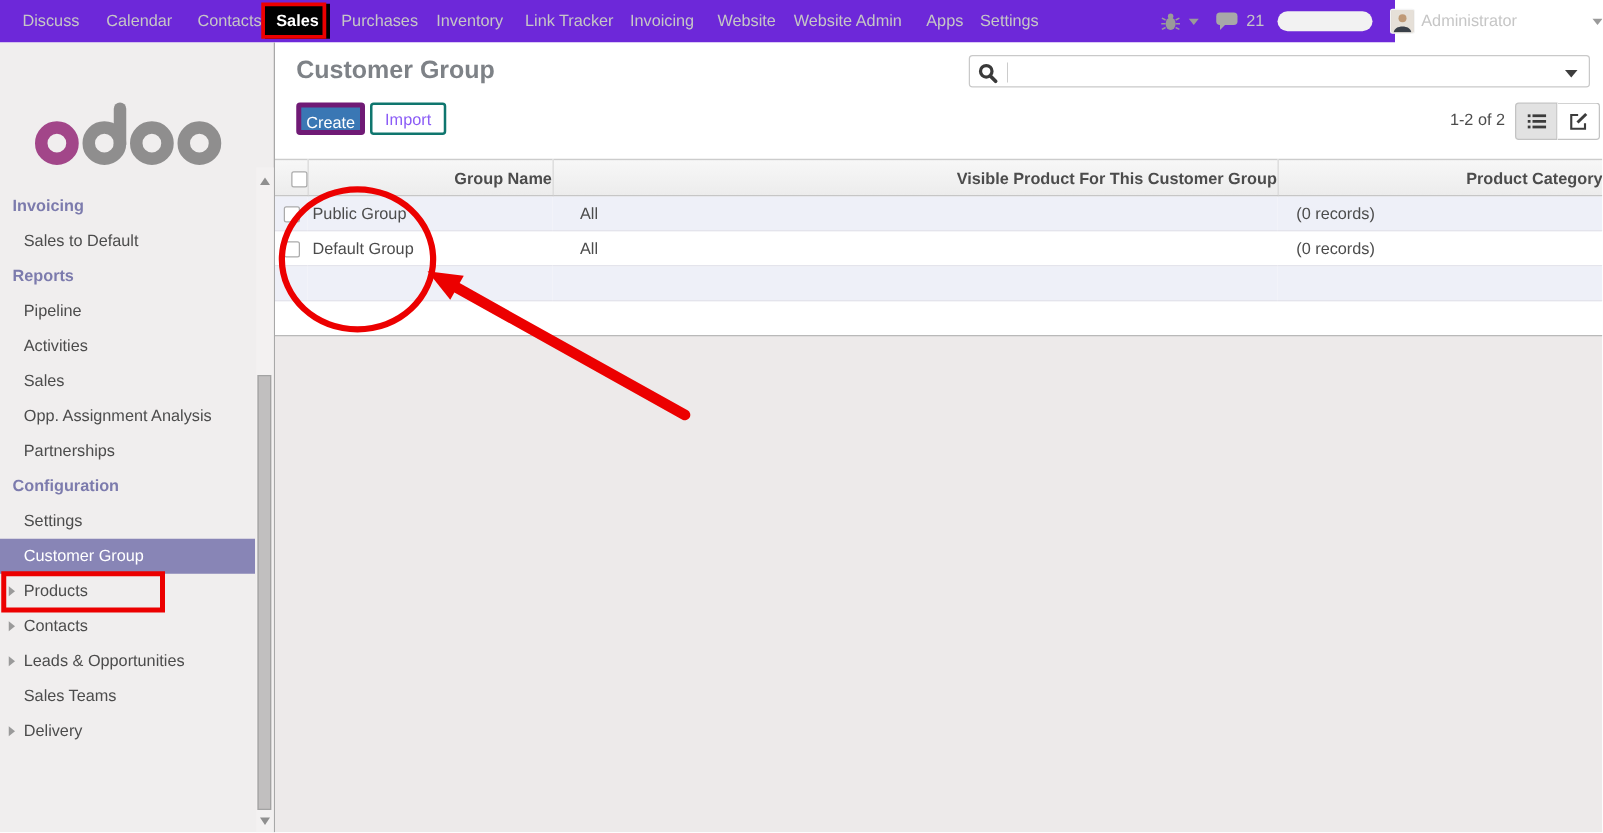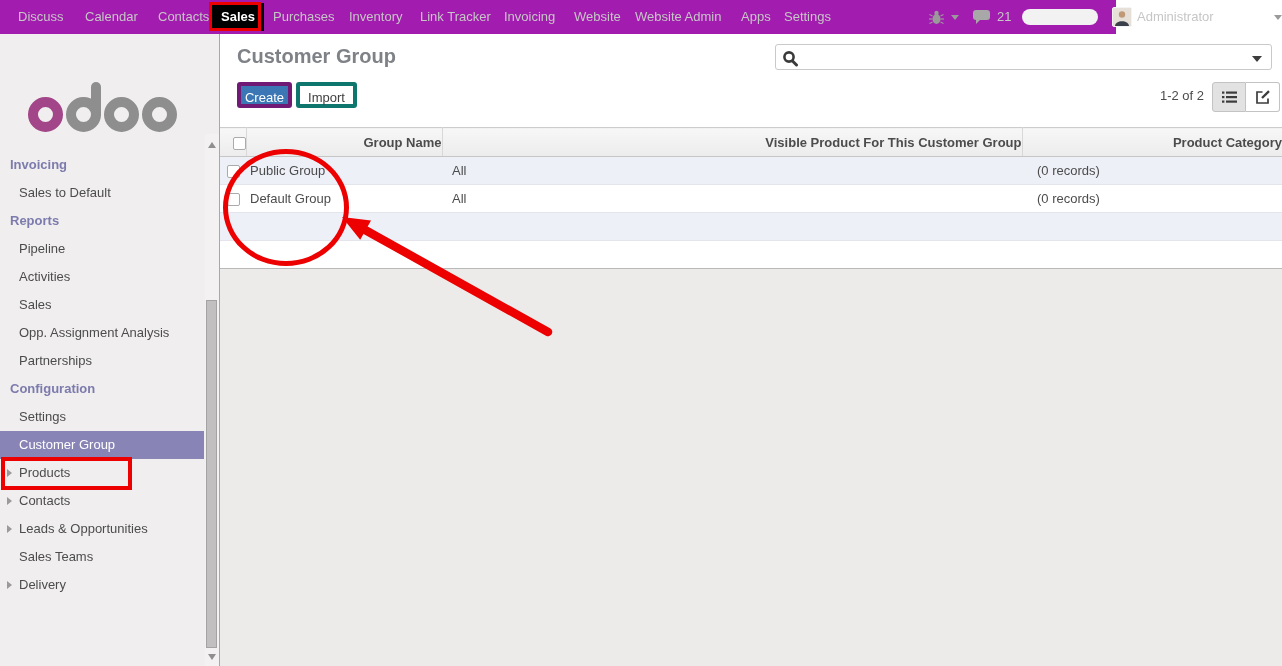--- a/index.html
+++ b/index.html
@@ -1,20 +1,20 @@
 <!DOCTYPE html>
 <html><head>
 <meta charset="utf-8">
 <style>
   * { margin:0; padding:0; box-sizing:border-box; }
   html,body { width:1282px; height:666px; background:#fff; font-family:"Liberation Sans", sans-serif; }
   .screen { position:relative; width:1282px; height:666px; overflow:hidden; background:#fff; }
 
   
-  .topbar { position:absolute; left:0; top:0; width:1116px; height:34px; background:#a21caf;text-align:right; }
+  .topbar { position:absolute; left:0; top:0; width:1116px; height:34px; background:#6d28d9;text-align:right; }
   .topbar .nav-item { position:absolute; top:0; height:34px; line-height:34px; font-size:13px; color:#c6c6c6; cursor:pointer; white-space:nowrap; }
   .topbar .nav-item.active { top:3px; height:28px; line-height:28px; background:#000; color:#fff; font-weight:bold; padding:0 9px; }
   .tb-icon { position:absolute; top:9px; }
   .tb-caret { position:absolute; width:0; height:0; border-left:4px solid transparent; border-right:4px solid transparent; border-top:5px solid #9a9a9a; }
   .msg-count { position:absolute; top:0; height:34px; line-height:34px; font-size:13px; color:#c6c6c6; }
   .progress-pill { position:absolute; left:1022px; top:9px; width:76px; height:16px; background:#f2f2f2; border-radius:8px; overflow:hidden; }
   .progress-fill { width:15px; height:16px; background:#28b79c; border-radius:8px 0 0 8px; }
   .avatar { position:absolute; left:1112px; top:7px; width:20px; height:20px; background:#ddd6ce; border:1px solid #f4f4f4; border-radius:2px; overflow:hidden; }
   .user-label { position:absolute; left:1137px; top:0; height:34px; line-height:34px; font-size:13px; color:#c6c6c6; cursor:pointer; }
 
@@ -34,42 +34,42 @@
   .side-scroll { position:absolute; left:205px; top:100px; width:14px; height:532px; background:#f3f1f1; }
   .scroll-up { position:absolute; left:3px; top:8px; width:0; height:0; border-left:4px solid transparent; border-right:4px solid transparent; border-bottom:6px solid #8f8f8f; }
   .scroll-down { position:absolute; left:3px; bottom:6px; width:0; height:0; border-left:4px solid transparent; border-right:4px solid transparent; border-top:6px solid #8f8f8f; }
   .scroll-thumb { position:absolute; left:1px; top:166px; width:11px; height:348px; background:#c1bfbf; border:1px solid #a3a3a3; }
 
   
   .main { position:absolute; left:220px; top:34px; width:1062px; height:632px; background:#fff; }
   .page-title { position:absolute; left:17px; top:11px; font-size:20px; color:#7e8287; }
   .btn { position:absolute; top:48px; height:26px; font-size:13px; border-radius:3px; cursor:pointer; line-height:24px; text-align:center; }
   .btn-create { left:17px; width:55px; background:#3a77b4; border:4px solid #701a75; color:#fff; }
-  .btn-import { left:76px; width:61px; background:#fff; border:4px solid #0f766e; color:#404040; }
+  .btn-import { left:76px; width:61px; background:#fff; border:2px solid #0f766e; color:#8b5cf6; }
   .searchbox { position:absolute; left:555px; top:10px; width:497px; height:26px; background:#fff; border:1px solid #c9c9c9; border-radius:3px; }
   .searchbox input { position:absolute; left:30px; top:2px; width:420px; height:20px; border:none; outline:none; font-size:13px; font-family:"Liberation Sans", sans-serif; }
   .search-icon { position:absolute; left:6px; top:5px; }
   .search-cursor { position:absolute; left:30px; top:5px; width:1px; height:16px; background:#333; }
   .search-caret { position:absolute; right:9px; top:11px; width:0; height:0; border-left:5px solid transparent; border-right:5px solid transparent; border-top:6px solid #3d3d3d; cursor:pointer; }
   .pager { position:absolute; right:78px; top:54px; font-size:13px; color:#4c4c4c; }
   .switcher { position:absolute; right:2px; top:48px; height:30px; display:flex; }
   .sw-btn { width:34px; height:30px; border:1px solid #c3c3c3; background:#fff; display:flex; align-items:center; justify-content:center; cursor:pointer; }
   .sw-btn.first { border-radius:3px 0 0 3px; }
   .sw-btn.last { border-radius:0 3px 3px 0; border-left:none; }
   .sw-btn.active { background:#e2e2e2; }
 
   
   .listview { position:absolute; left:0; top:93px; width:1062px; border-collapse:collapse; table-layout:fixed; border-top:1px solid #ccc; }
   .listview th { height:29px; background:linear-gradient(#f7f7f7,#ececec); border-bottom:1px solid #c6c6c6; border-right:1px solid #d8d8d8; font-size:13px; font-weight:bold; color:#4c4c4c; text-align:right; cursor:pointer; }
   .listview th:last-child { border-right:none; }
   .listview td { height:28px; font-size:13px; color:#4c4c4c; border-top:1px solid #e4e4ec; }
   .row-striped { background:#eef0f8; }
   .col-cb { width:26px; padding-left:7px; }
   .col-name { width:196px; padding-left:4px; }
-  .col-visible { width:580px; padding-left:10px; }
+  .col-visible { width:580px; padding-left:22px; }
   .col-categ { padding-left:15px; }
   .cb { display:inline-block; width:13px; height:13px; background:#fff; border:1px solid #ababab; border-radius:2px; vertical-align:middle; cursor:pointer; }
   .below-gray { position:absolute; left:0; top:234px; width:1062px; height:398px; background:#edeaea; border-top:1px solid #b9b9b9; }
 
   
   .ann { position:absolute; pointer-events:none; z-index:50; }
   .ann-box-sales { left:209px; top:2px; width:52px; height:29px; border:3px solid #ec0000; }
   .ann-box-cg { left:1px; top:457px; width:131px; height:33px; border:4px solid #ec0000; }
   .ann-ellipse { left:223px; top:149px; width:126px; height:117px; border:5px solid #ec0000; border-radius:50%; }
   .ann-arrow { left:0; top:0; width:1282px; height:666px; }

